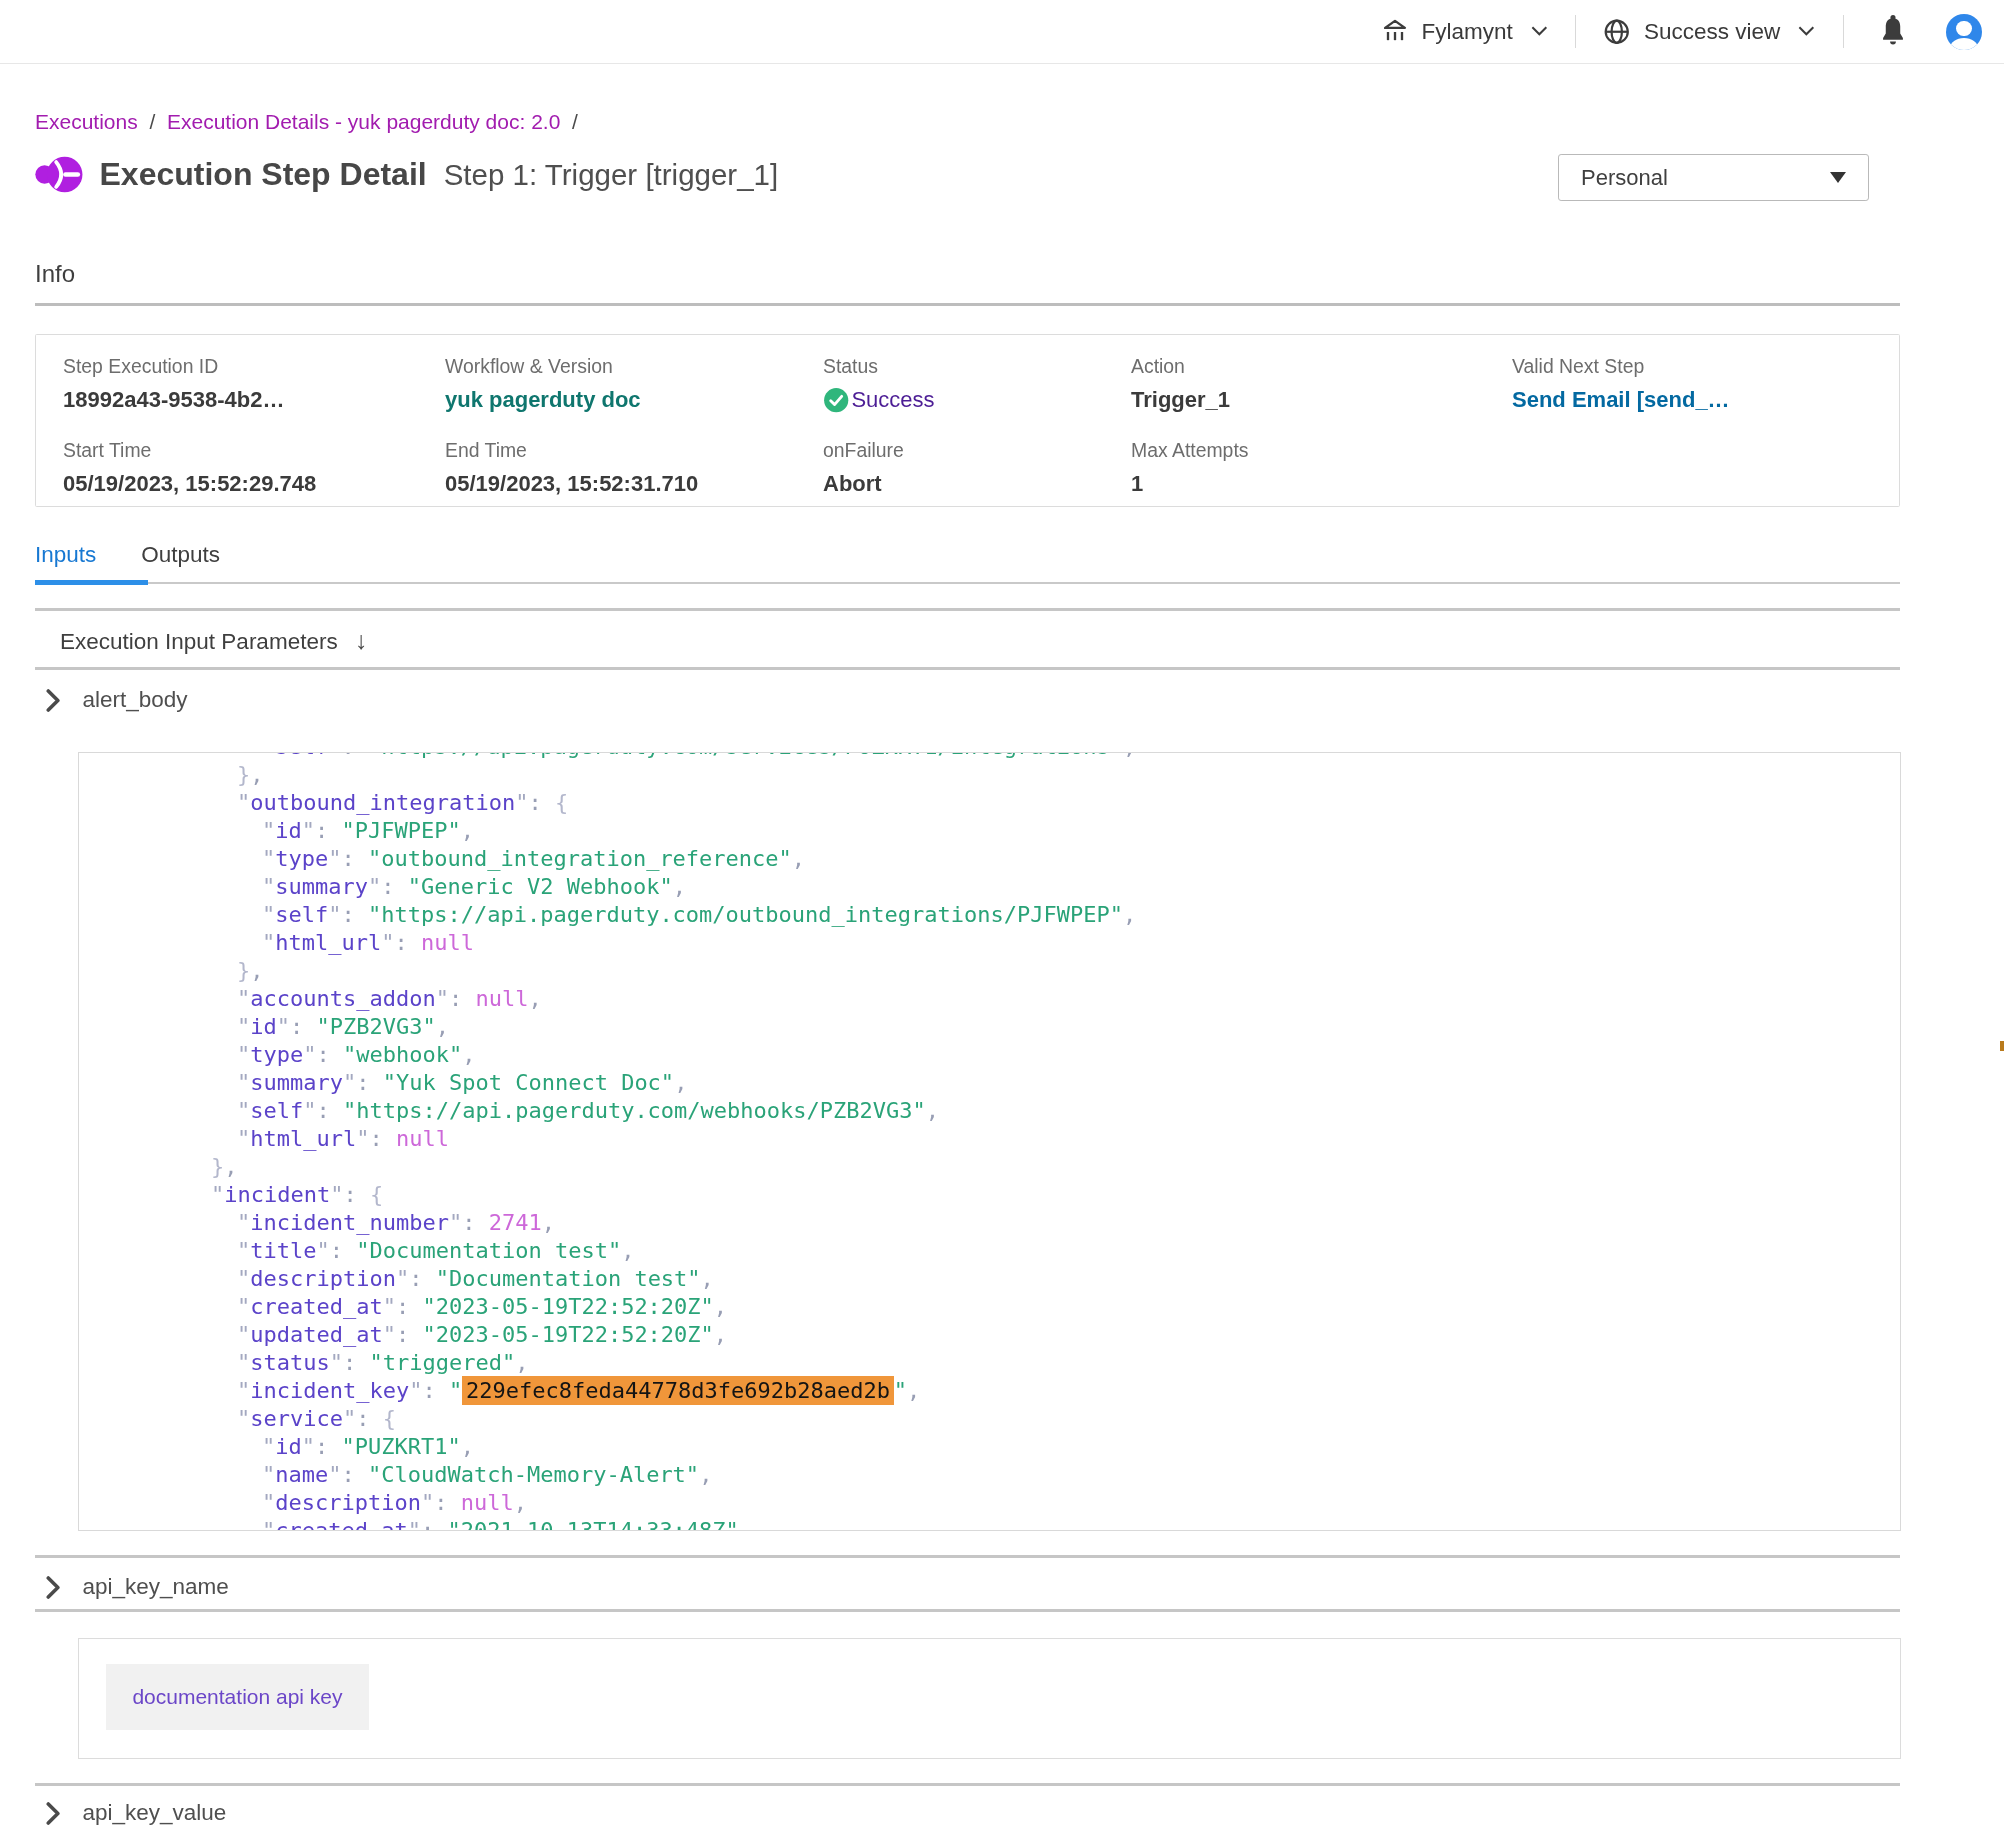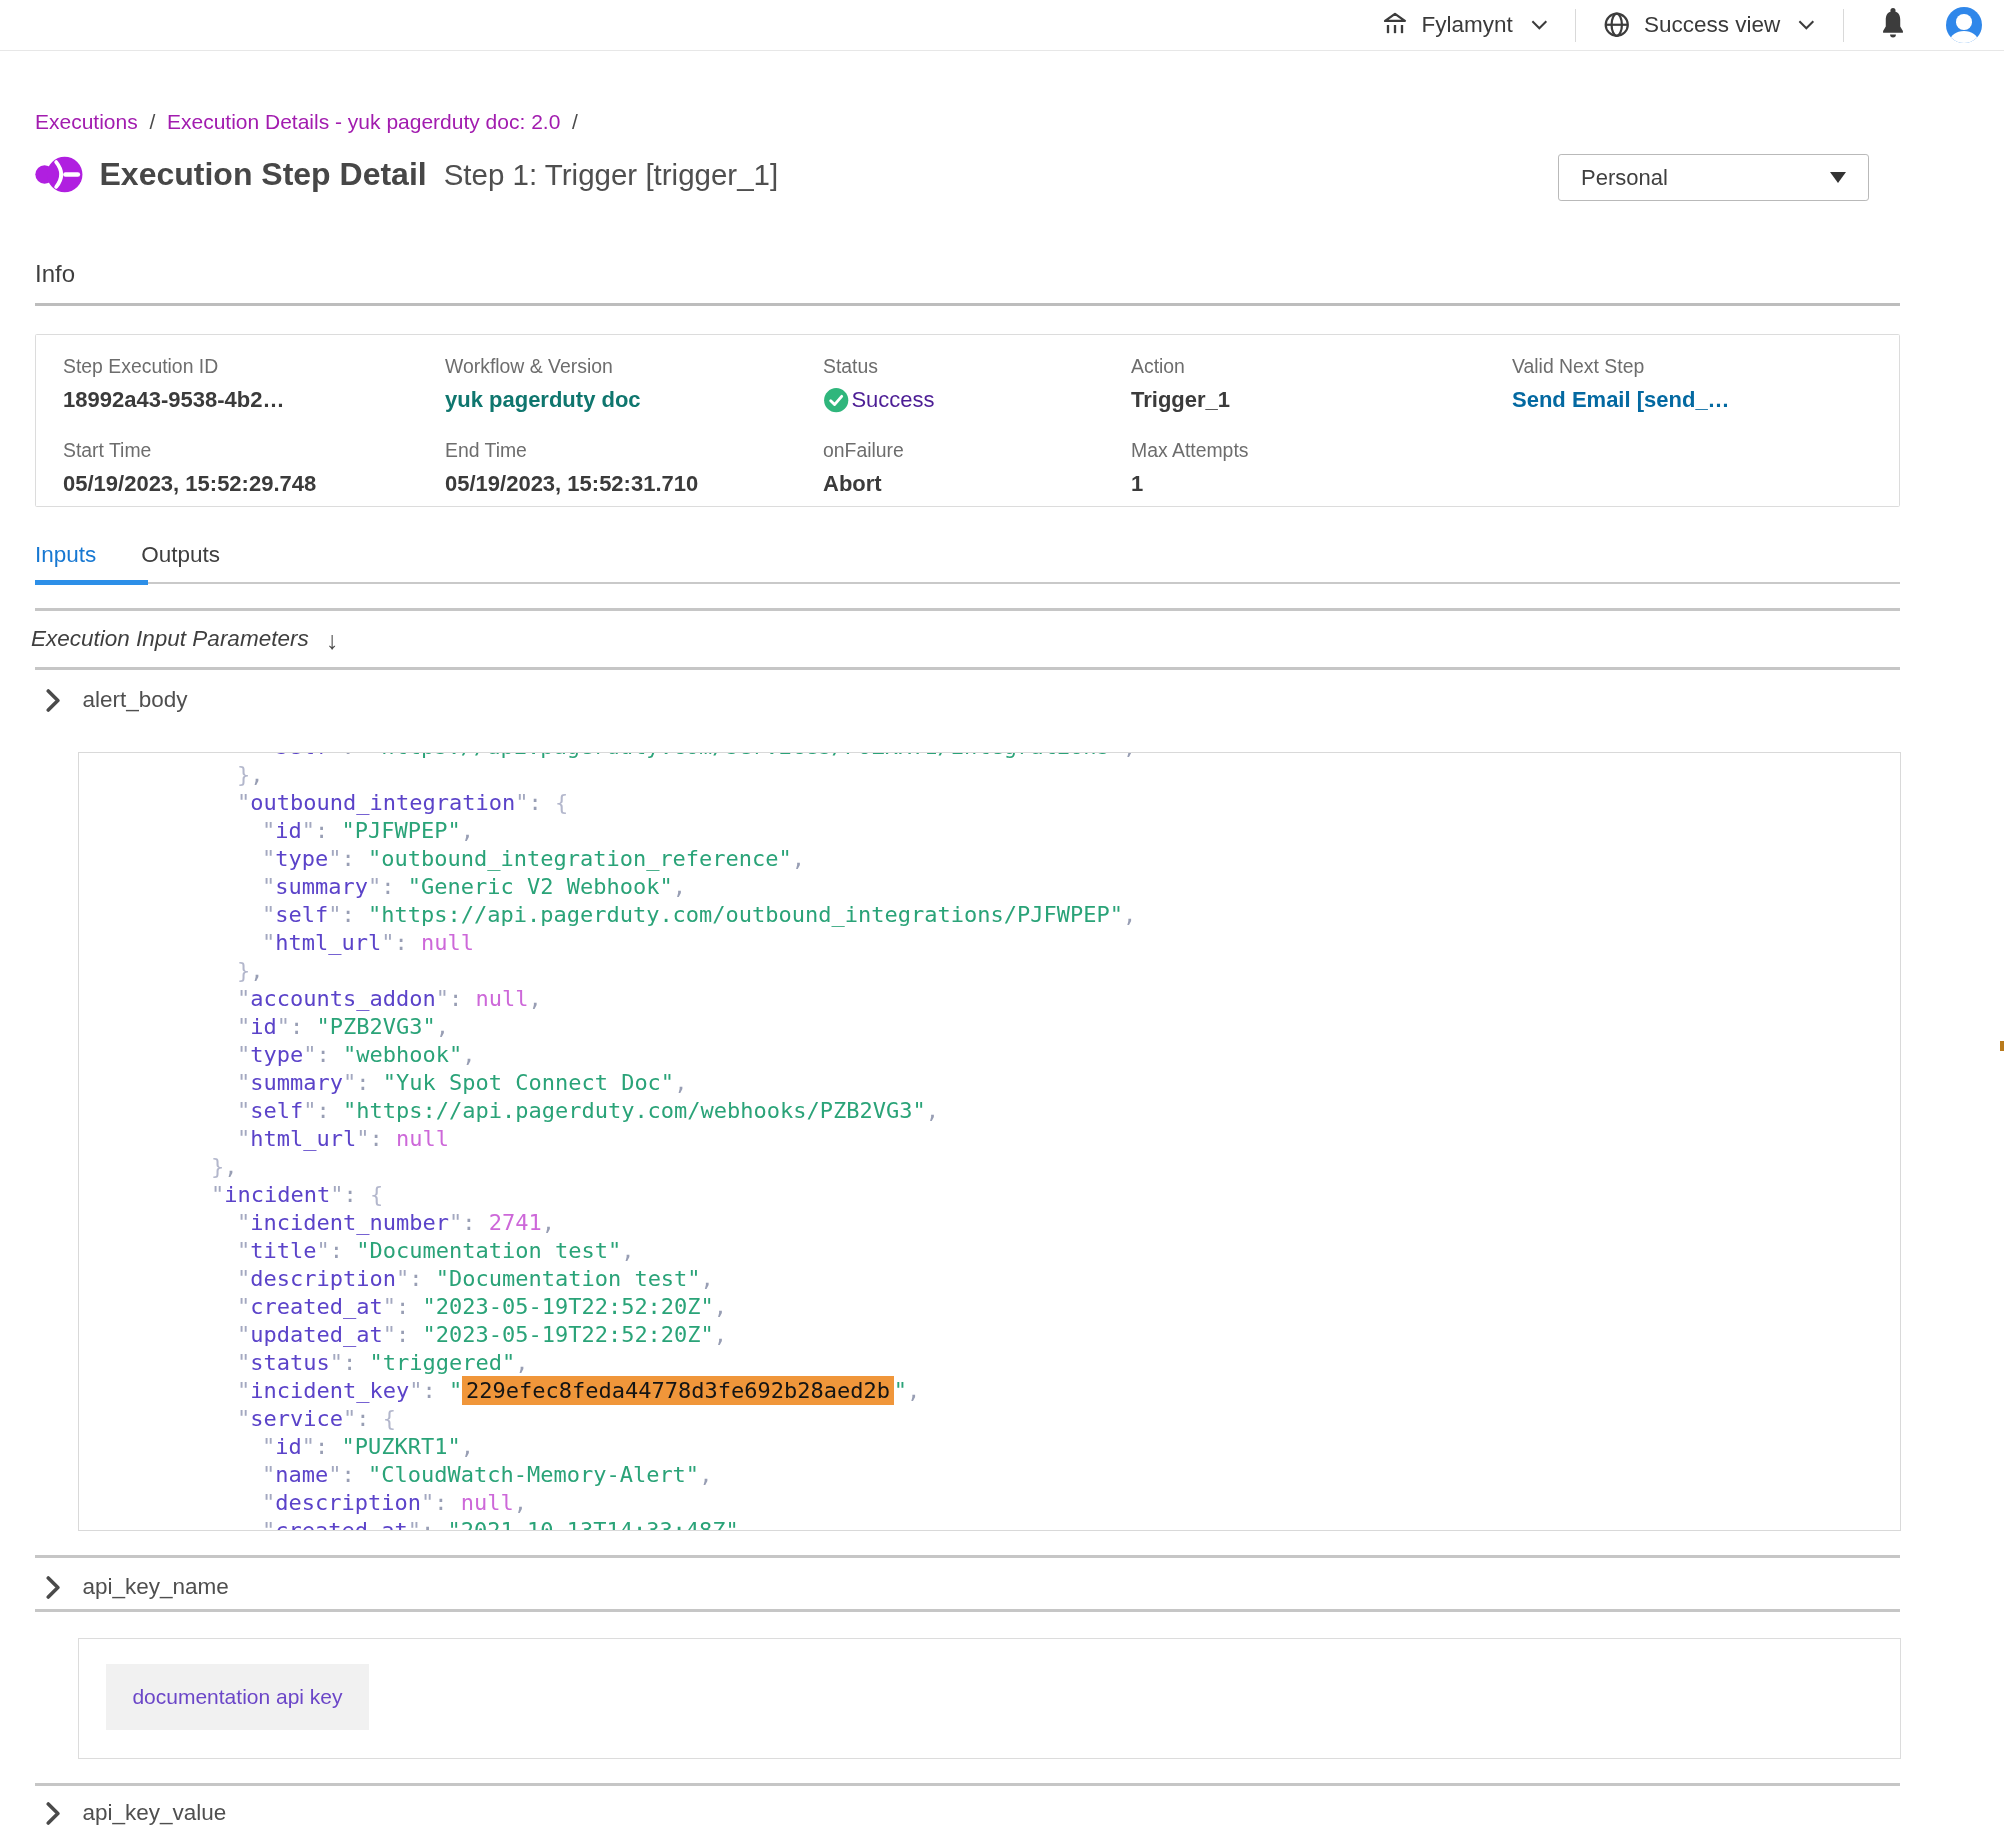--- a/index.html
+++ b/index.html
@@ -3,21 +3,21 @@
 <meta charset="utf-8">
 <style>
   * { margin:0; padding:0; box-sizing:border-box; }
   html,body { background:#fff; }
   #page {
     position:relative; width:2005px; height:1846px; background:#fff;
     font-family:"Liberation Sans", sans-serif; color:#3f3f3f; overflow:hidden;
   }
   
   .topbar {
-    position:absolute; top:0; left:0; right:0; height:51px; background:#fff;
+    position:absolute; top:0; left:0; right:0; height:64px; background:#fff;
     border-bottom:0.8px solid #e7e7e7; display:flex; align-items:center;
     justify-content:flex-end; padding-right:23px;
   }
   .tb-item { display:flex; align-items:center; gap:12.4px; color:#3a3a3a; font-size:22.5px; cursor:pointer; }
   .tb-sep { width:0.8px; height:33px; background:#d9d9d9; margin:0 26.4px; }
   .tb-caret { margin-left:4.7px; }
   .bell-wrap { margin-right:39px; margin-left:9.3px; }
   .avatar { width:36px; height:36px; border-radius:50%; background:#2f87ea; position:relative; overflow:hidden; }
   .avatar .head { position:absolute; left:10px; top:7px; width:15.5px; height:15.5px; border-radius:50%; background:#fff; }
   .avatar .body { position:absolute; left:3.9px; top:24px; width:28px; height:20px; border-radius:50%; background:#fff; }
@@ -57,21 +57,21 @@
   .ival.link { color:#0f766e; cursor:pointer; }
   .ival.link-light { color:#0369a1; cursor:pointer; font-weight:bold; }
   .ival.status { display:flex; gap:2px; font-weight:normal; color:#4c1d95; }
   
   .tabs { position:absolute; top:542px; left:35px; display:flex; gap:45px; font-size:22.5px; }
   .tab-active { color:#1778d2; cursor:pointer; }
   .tab { color:#3f3f3f; cursor:pointer; }
   .tab-grayline { position:absolute; top:582px; left:35px; width:1865px; height:2.3px; background:#c9c9c9; }
   .tab-bluebar { position:absolute; top:580px; left:35px; width:113px; height:5.4px; background:#2d8fe8; }
   
-  .eip-row { position:absolute; top:626px; left:31px; display:flex; align-items:flex-start; gap:17px;font-style:italic; }
+  .eip-row { position:absolute; top:626px; left:60px; display:flex; align-items:flex-end; gap:17px; }
   .eip-label { font-size:22.5px; color:#3f3f3f; }
   .dl-arrow { font-size:25px; font-weight:bold; color:#4a4a4a; cursor:pointer; }
   .sec-row { position:absolute; left:45px; display:flex; align-items:center; gap:22px; cursor:pointer; }
   .sec-label { font-size:22.5px; color:#4f4f4f; }
   .r-alert { top:687px; }
   .r-akn { top:1574px; }
   .r-akv { top:1800px; }
   
   .code-block {
     position:absolute; top:752px; left:78px; width:1823px; height:779px;

